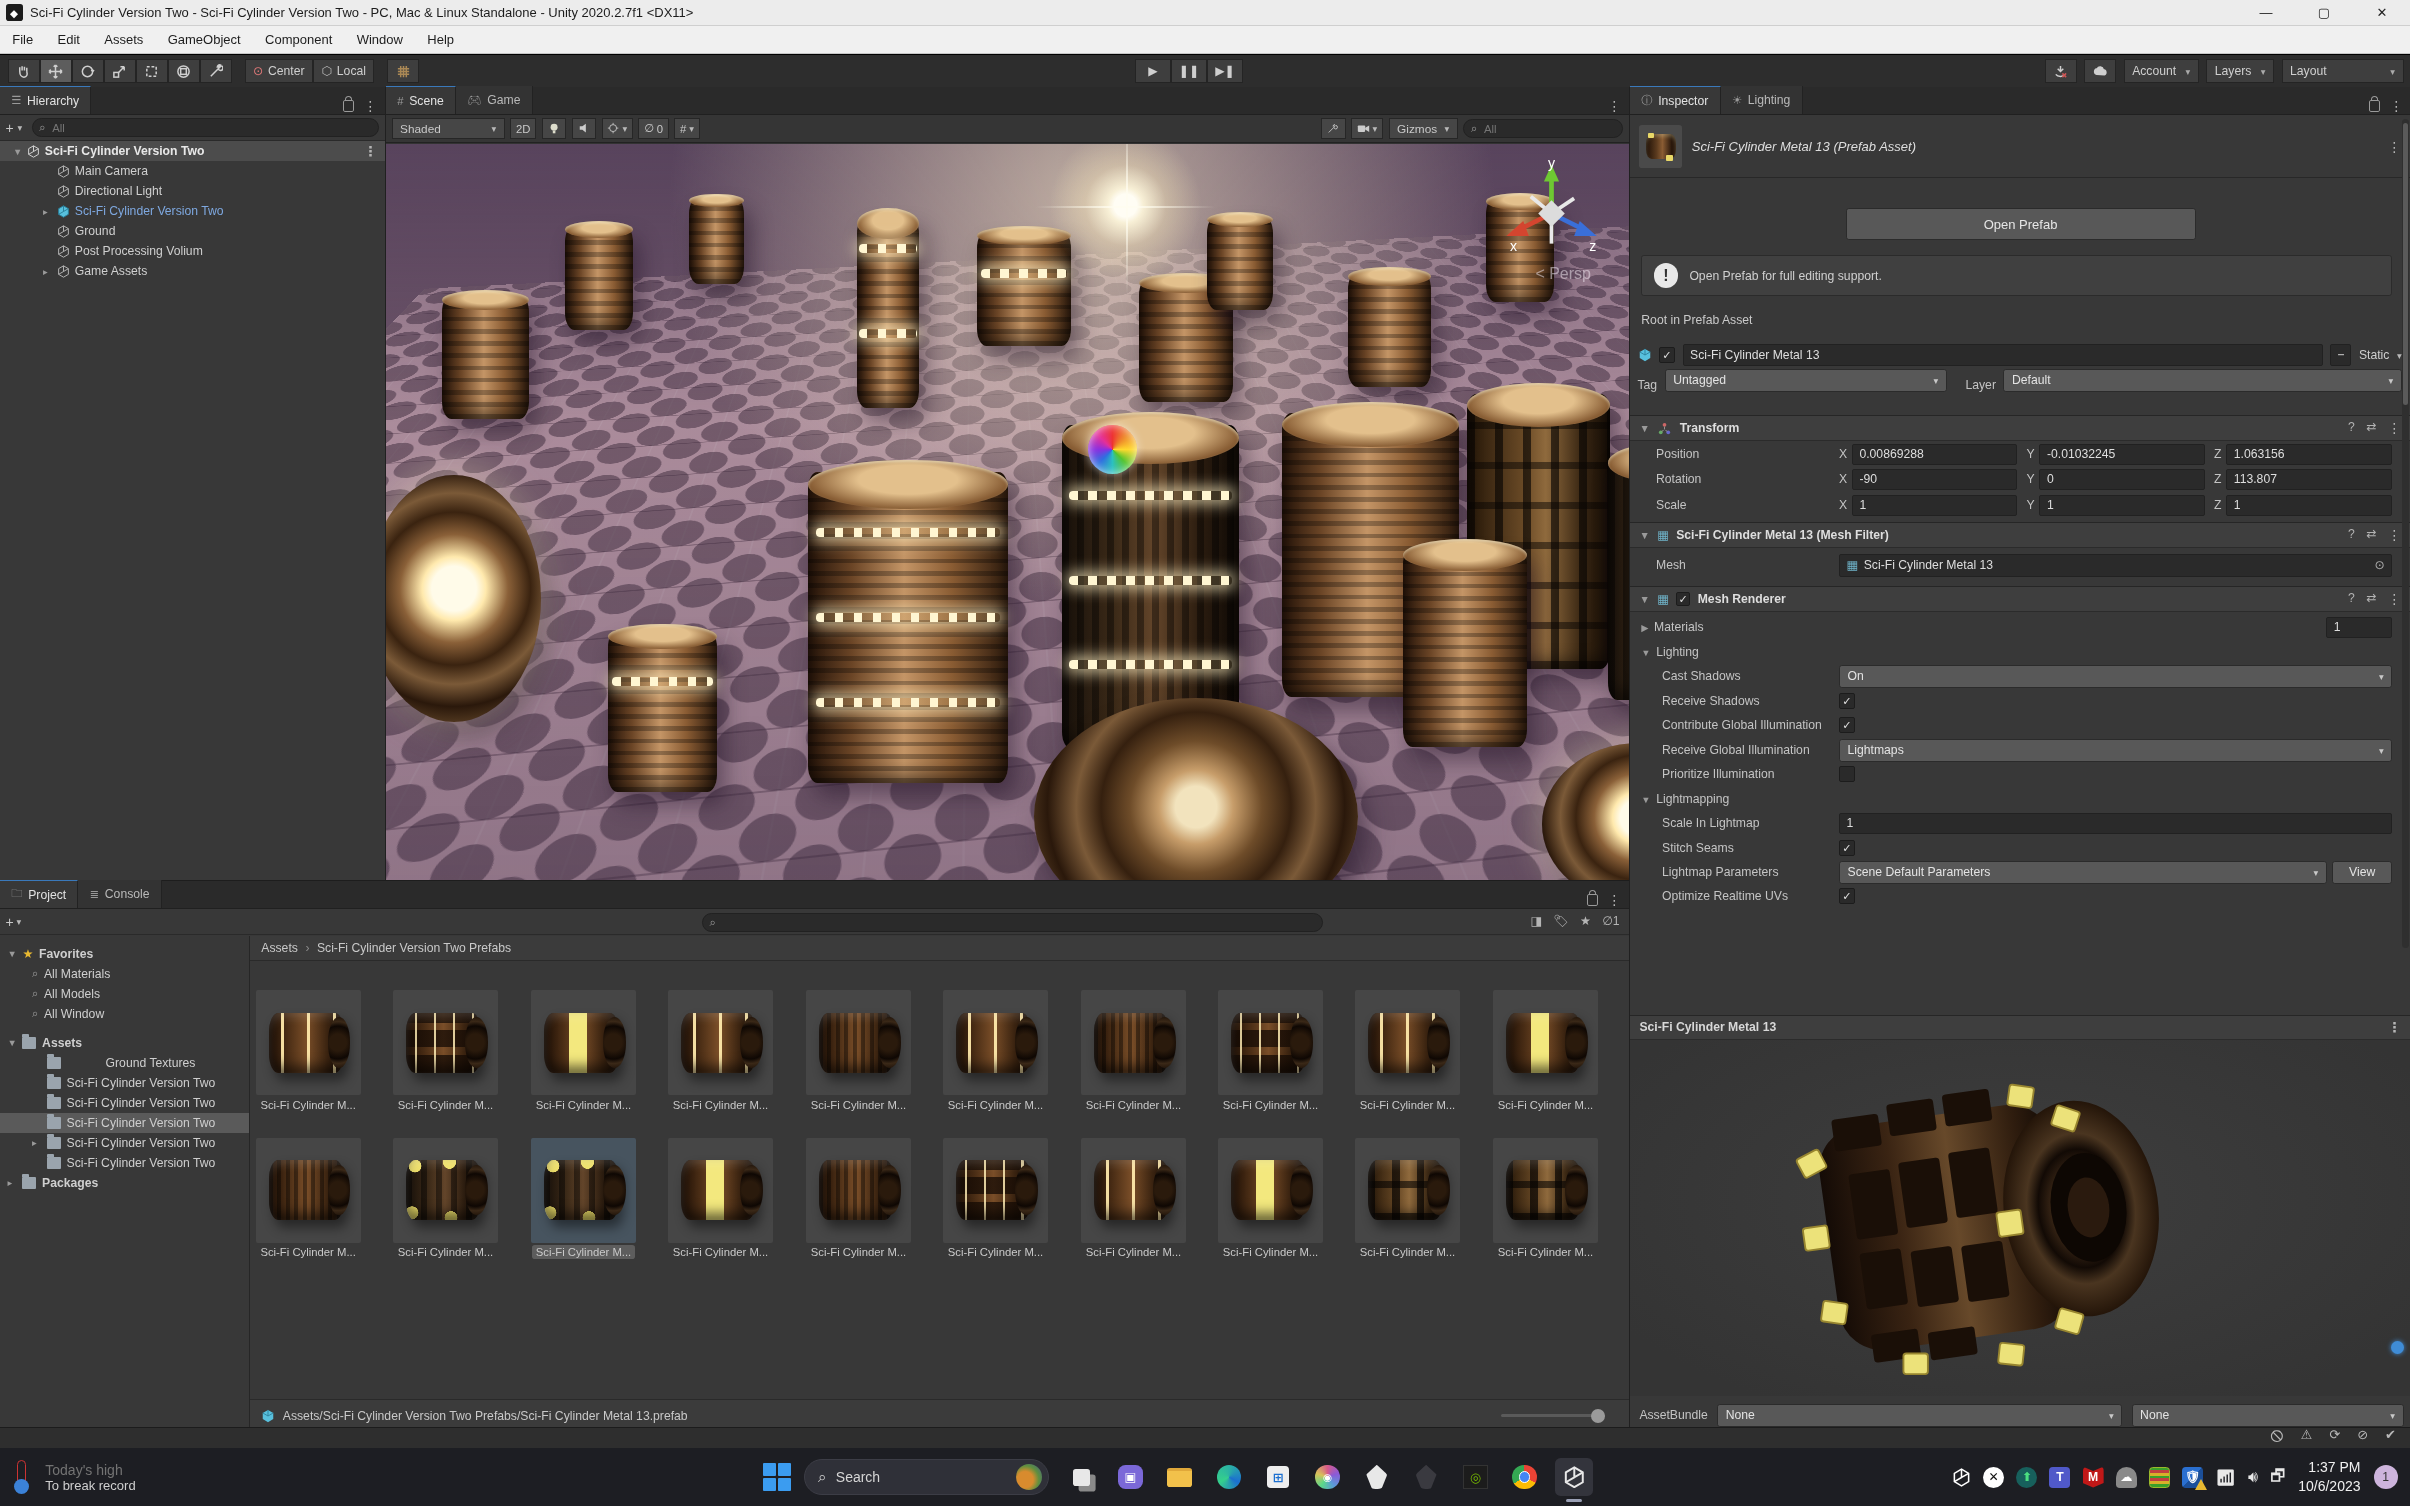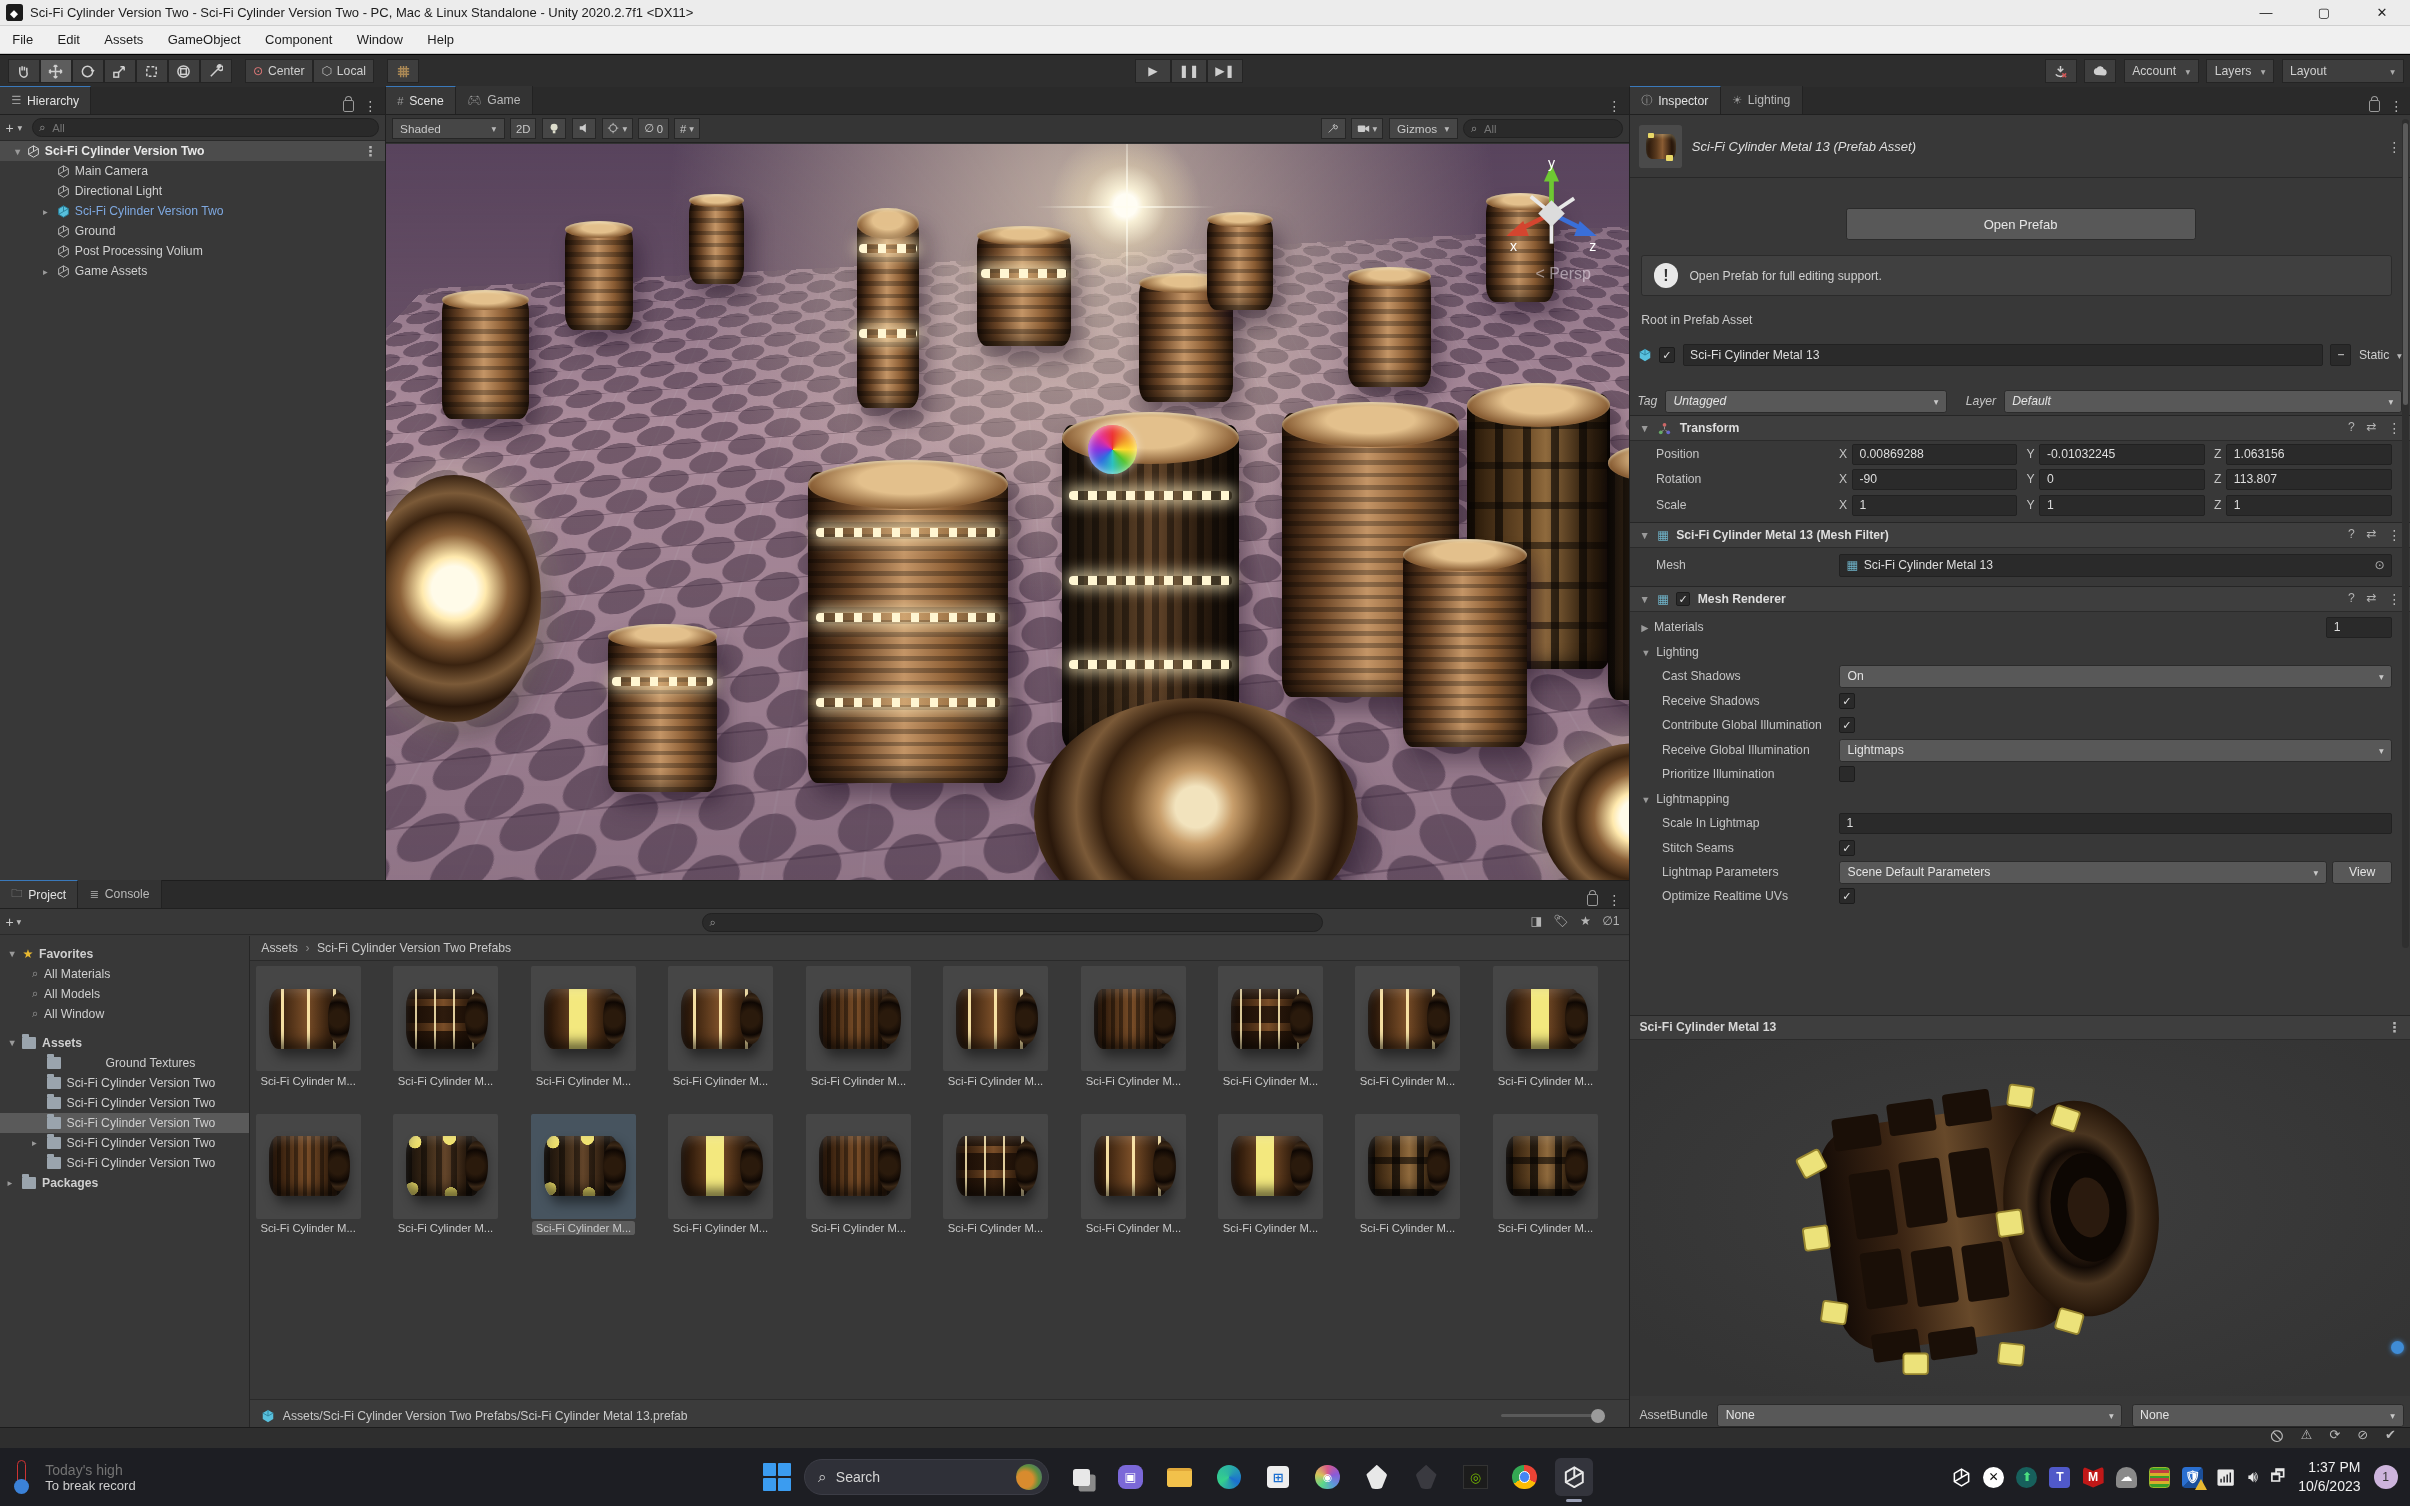--- a/index.html
+++ b/index.html
@@ -108,21 +108,21 @@
   #open-prefab{position:absolute;left:50%;top:121px;transform:translateX(-50%);width:350px;height:32px;background:#585858;border:0.9px solid #2b2b2b;border-radius:2.8px;
      display:flex;align-items:center;justify-content:center;color:#e6e6e6;font-size:13px;}
   #info-box{position:absolute;left:11.3px;right:19px;top:168px;height:41px;background:#404040;border:0.9px solid #2b2b2b;border-radius:2.8px;display:flex;align-items:center;gap:11.3px;padding:0 11.3px;color:#cfcfcf;}
   .excl{width:24.5px;height:24.5px;border-radius:50%;background:#e8e8e8;color:#333;display:flex;align-items:center;justify-content:center;font-weight:bold;font-size:16px;}
   #root-label{position:absolute;left:11.3px;top:226px;color:#c9c9c9;}
   #go-row{position:absolute;left:7.5px;top:252px;right:9.4px;height:32px;display:flex;align-items:center;gap:7.5px;}
   .checkbox{width:16px;height:16px;background:#2a2a2a;border:0.9px solid #1c1c1c;border-radius:1.9px;display:flex;align-items:center;justify-content:center;color:#dcdcdc;font-size:11.3px;}
   .field{background:#2a2a2a;border:0.9px solid #212121;border-radius:1.9px;height:22.6px;display:flex;align-items:center;padding:0 6.6px;color:#dedede;}
   .dropdown{background:#585858;border:0.9px solid #2b2b2b;border-radius:2.8px;height:22.6px;display:flex;align-items:center;padding:0 7.5px;color:#e3e3e3;gap:7.5px;}
   .dropdown .car{margin-left:auto;font-size:9.4px;color:#c9c9c9;}
-  #tag-row{position:absolute;left:7.5px;top:302px;right:9.4px;height:24.5px;display:flex;align-items:center;gap:7.5px;color:#c4c4c4;font-style:italic;}
+  #tag-row{position:absolute;left:7.5px;top:280px;right:9.4px;height:24.5px;display:flex;align-items:flex-end;gap:7.5px;color:#c4c4c4;}
   .comp-header{position:absolute;left:0;right:0;height:26px;background:#3e3e3e;border-top:0.9px solid #262626;border-bottom:0.9px solid #2b2b2b;display:flex;align-items:center;gap:7.5px;padding:0 9.4px;font-weight:bold;color:#dedede;}
   .comp-header .fold{color:#9a9a9a;font-size:10.4px;}
   .comp-header .hicons{margin-left:auto;display:flex;gap:11.3px;color:#b3b3b3;font-weight:normal;}
   .proprow{position:absolute;left:0;right:9.4px;height:22.6px;display:flex;align-items:center;color:#c4c4c4;}
   .proplabel{padding-left:32px;}
   .proplabel.l1{padding-left:26px;}
   .propctl{position:absolute;left:209px;right:9.4px;display:flex;align-items:center;}
   .axisfield{display:flex;align-items:center;gap:4.7px;margin-right:9.4px;flex:1;}
   .axisfield .field{flex:1;height:21px;}
   .gridicon{color:#6fb3c9;font-size:12.2px;}
@@ -141,21 +141,21 @@
   .prow.head{padding-left:7.5px;font-weight:bold;}
   .prow.sel{background:#5a5a5a;}
   .prow .arr{width:9.4px;color:#9a9a9a;font-size:9.4px;}
   .star{color:#e8b931;font-size:12.2px;}
   .mag{color:#9a9a9a;font-size:11.3px;}
   .foldericon{width:14px;height:11.3px;background:#9aa4ad;border-radius:0.9px;position:relative;flex:0 0 auto;}
   .foldericon::before{content:'';position:absolute;left:0;top:-2.8px;width:6.6px;height:2.8px;background:#9aa4ad;border-radius:0.9px 0.9px 0 0;}
   #proj-main{position:absolute;left:250px;top:55px;right:0;bottom:0;background:#383838;}
   #breadcrumb{height:24.5px;background:#3b3b3b;border-bottom:0.9px solid #2a2a2a;display:flex;align-items:center;gap:7.5px;padding:0 11.3px;font-size:12.2px;color:#c9c9c9;}
   #grid{position:absolute;left:0;top:24.5px;right:0;bottom:32px;padding:9.4px 0 0 13px;}
-  .gitem{position:absolute;width:105px;text-align:center;}
+  .gitem{position:absolute;width:105px;text-align:center;margin-top:24px;}
   .thumb{width:105px;height:105px;background:#464646;position:relative;border-radius:1.9px;}
   .gitem.sel .thumb{background:#47545f;}
   .glabel{margin-top:3.8px;font-size:11.3px;color:#c9c9c9;white-space:nowrap;}
   .gitem.sel .glabel span{background:#5d5d5d;border-radius:2.8px;padding:0.9px 3.8px;}
   .tc{position:absolute;left:13px;right:17px;top:22.6px;bottom:22.6px;border-radius:9.4px/19px;
     background:linear-gradient(90deg,#1d0f06,#4a2d15 25%,#7a4e28 50%,#3a2310 78%,#140a04);
     box-shadow:inset 0 4.7px 8.5px rgba(255,255,255,.14), inset 0 -7.5px 11.3px rgba(0,0,0,.55), 4.7px 7.5px 11.3px rgba(0,0,0,.45);}
   .tc::before{content:'';position:absolute;right:-6.6px;top:8%;bottom:8%;width:22.6px;border-radius:50%;
     background:radial-gradient(circle at 45% 50%, #2a1a0c 0 30%, #0e0703 58%, #3a2817 74%, #160c05 100%);}
   .tc.v-gold{background:repeating-linear-gradient(90deg,transparent 0 12.2px,rgba(255,233,170,.95) 12.2px 15px,transparent 15px 26px),linear-gradient(90deg,#1d0f06,#4a2d15 25%,#7a4e28 50%,#3a2310 78%,#140a04);}

